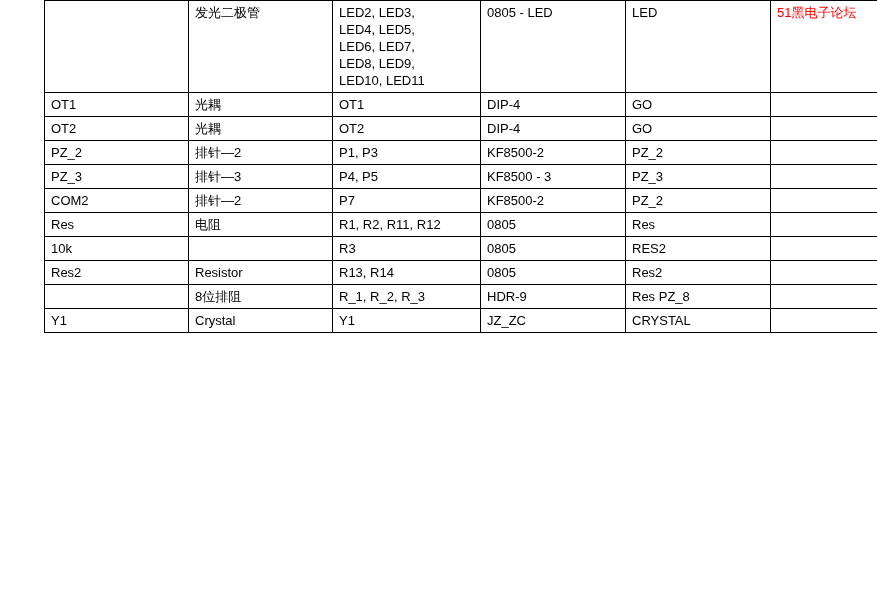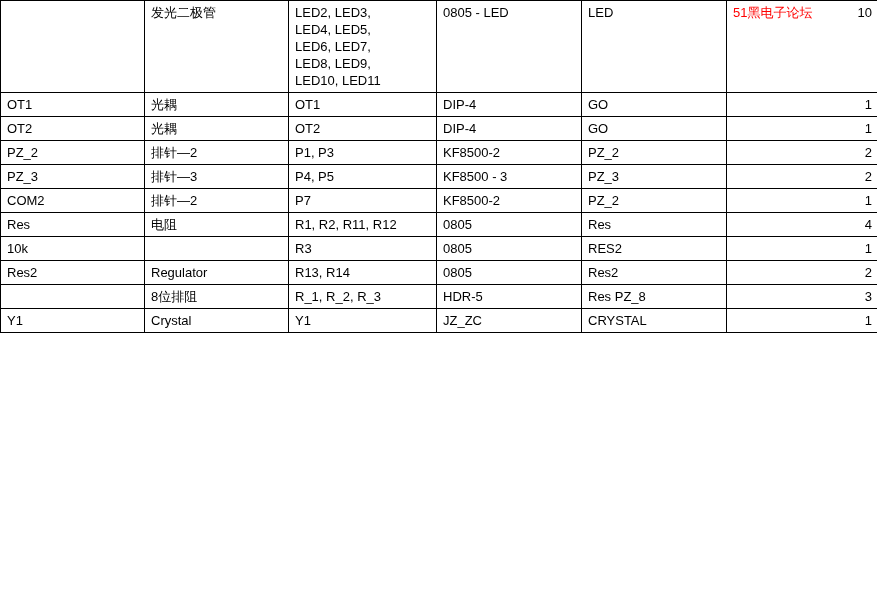--- a/index.html
+++ b/index.html
@@ -11,20 +11,21 @@
     width: 877px;
     height: 592px;
     overflow: hidden;
     font-family: "Liberation Sans", sans-serif;
   }
   .sheet {
     position: relative;
     width: 877px;
     height: 444px;
     box-sizing: border-box;
+    padding-left: 44px;
   }
   table.bom {
     border-collapse: collapse;
     table-layout: fixed;
     width: 877px;
     margin: 0;
     border: 0;
   }
   table.bom td {
     border: 1px solid #000000;
@@ -150,31 +151,31 @@
         <tr>
           <td class="multiline">10k</td>
           <td class="multiline"></td>
           <td class="multiline">R3</td>
           <td class="multiline">0805</td>
           <td class="multiline">RES2</td>
           <td class="qty"><span class="qty-num">1</span></td>
         </tr>
         <tr>
           <td class="multiline">Res2</td>
-          <td class="multiline">Regulator</td>
+          <td class="multiline">Resistor</td>
           <td class="multiline">R13, R14</td>
           <td class="multiline">0805</td>
           <td class="multiline">Res2</td>
           <td class="qty"><span class="qty-num">2</span></td>
         </tr>
         <tr>
           <td class="multiline"></td>
           <td class="multiline">8位排阻</td>
           <td class="multiline">R_1, R_2, R_3</td>
-          <td class="multiline">HDR-5</td>
+          <td class="multiline">HDR-9</td>
           <td class="multiline">Res PZ_8</td>
           <td class="qty"><span class="qty-num">3</span></td>
         </tr>
         <tr>
           <td class="multiline">Y1</td>
           <td class="multiline">Crystal</td>
           <td class="multiline">Y1</td>
           <td class="multiline">JZ_ZC</td>
           <td class="multiline">CRYSTAL</td>
           <td class="qty"><span class="qty-num">1</span></td>

